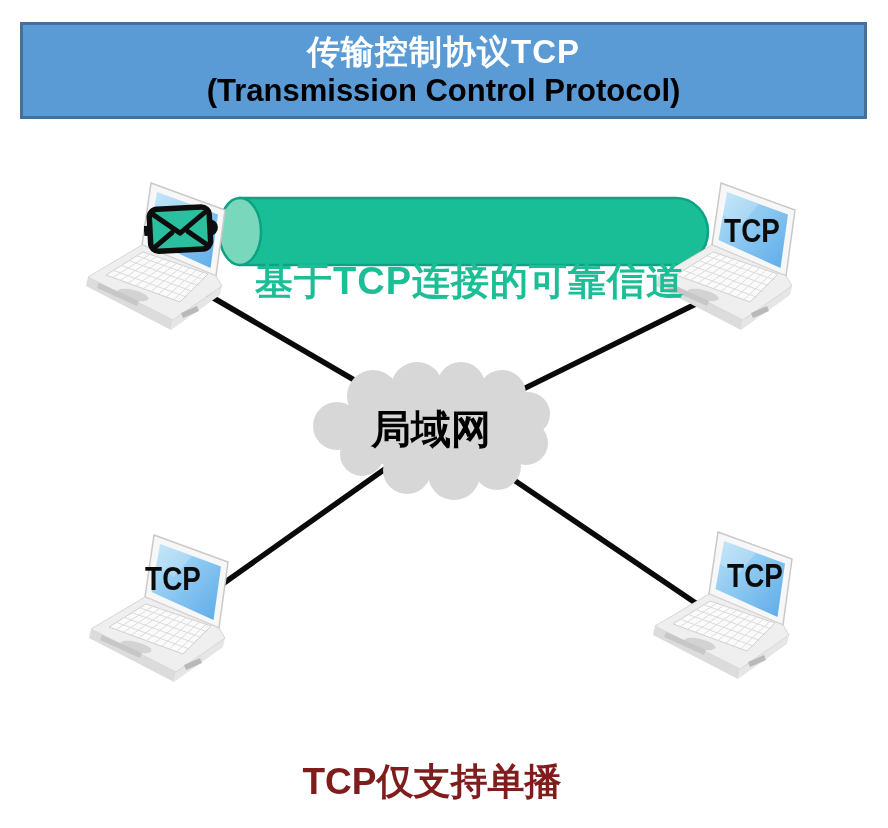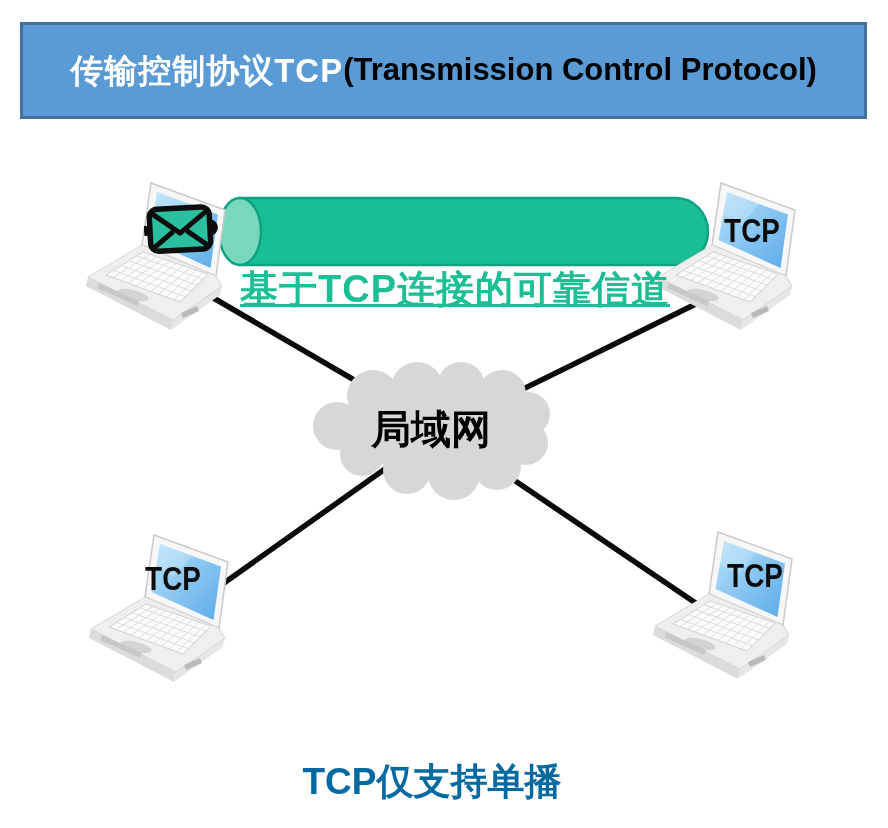--- a/index.html
+++ b/index.html
@@ -2,48 +2,48 @@
 <html><head>
 <meta charset="utf-8">
 <style>
   html,body{margin:0;padding:0;background:#ffffff;}
   body{font-family:"Liberation Sans","DejaVu Sans",sans-serif;}
   .canvas{position:relative;width:888px;height:828px;background:#ffffff;overflow:hidden;}
 
   
   .banner{position:absolute;left:20px;top:22px;width:847px;height:97px;
     box-sizing:border-box;background:#5b9bd5;border:3px solid #41719c;
-    display:flex;align-items:center;justify-content:center;}
+    display:flex;flex-direction:column;align-items:center;justify-content:center;}
   .banner .l1{color:#fff;font-weight:bold;font-size:33px;line-height:1.25;letter-spacing:1px;}
   .banner .l2{color:#000000;font-weight:bold;font-size:31px;line-height:1.25;}
 
   
   svg.diagram{position:absolute;left:0;top:0;width:888px;height:828px;z-index:1;}
 
   
   .screen-label{position:absolute;width:90px;text-align:center;z-index:2;
     font-size:34px;font-weight:900;color:#0b0b0b;
     transform:scaleX(0.82);transform-origin:center;white-space:nowrap;}
   .sl-tl{left:130px;top:210px;}
   .sl-tr{left:707px;top:211px;}
   .sl-bl{left:128px;top:559px;}
   .sl-br{left:710px;top:556px;}
 
   
   .mail-wrap{position:absolute;left:144px;top:200px;width:76px;height:60px;z-index:3;
     transform:rotate(-3deg);}
 
   
-  .pipe-label{position:absolute;left:225px;top:264px;width:460px;z-index:4;
-    text-align:center;font-size:38px;font-weight:bold;color:#1bbe95;
-    letter-spacing:1px;white-space:nowrap;text-decoration:underline;}
+  .pipe-label{position:absolute;left:225px;top:256px;width:460px;z-index:4;
+    text-align:right;font-size:38px;font-weight:bold;color:#1bbe95;
+    letter-spacing:1px;white-space:nowrap;}
 
   
   .footer-note{position:absolute;left:232px;top:757px;width:400px;z-index:4;
-    text-align:center;font-size:37px;font-weight:bold;color:#0369a1;white-space:nowrap;}
+    text-align:center;font-size:37px;font-weight:bold;color:#7f1d1d;white-space:nowrap;}
 
   .cloud-text{font-size:40px;font-weight:bold;fill:#000000;
     font-family:"Liberation Sans","DejaVu Sans",sans-serif;}
 </style>
 </head>
 <body>
 
 <div class="canvas">
 
   <div class="banner">

